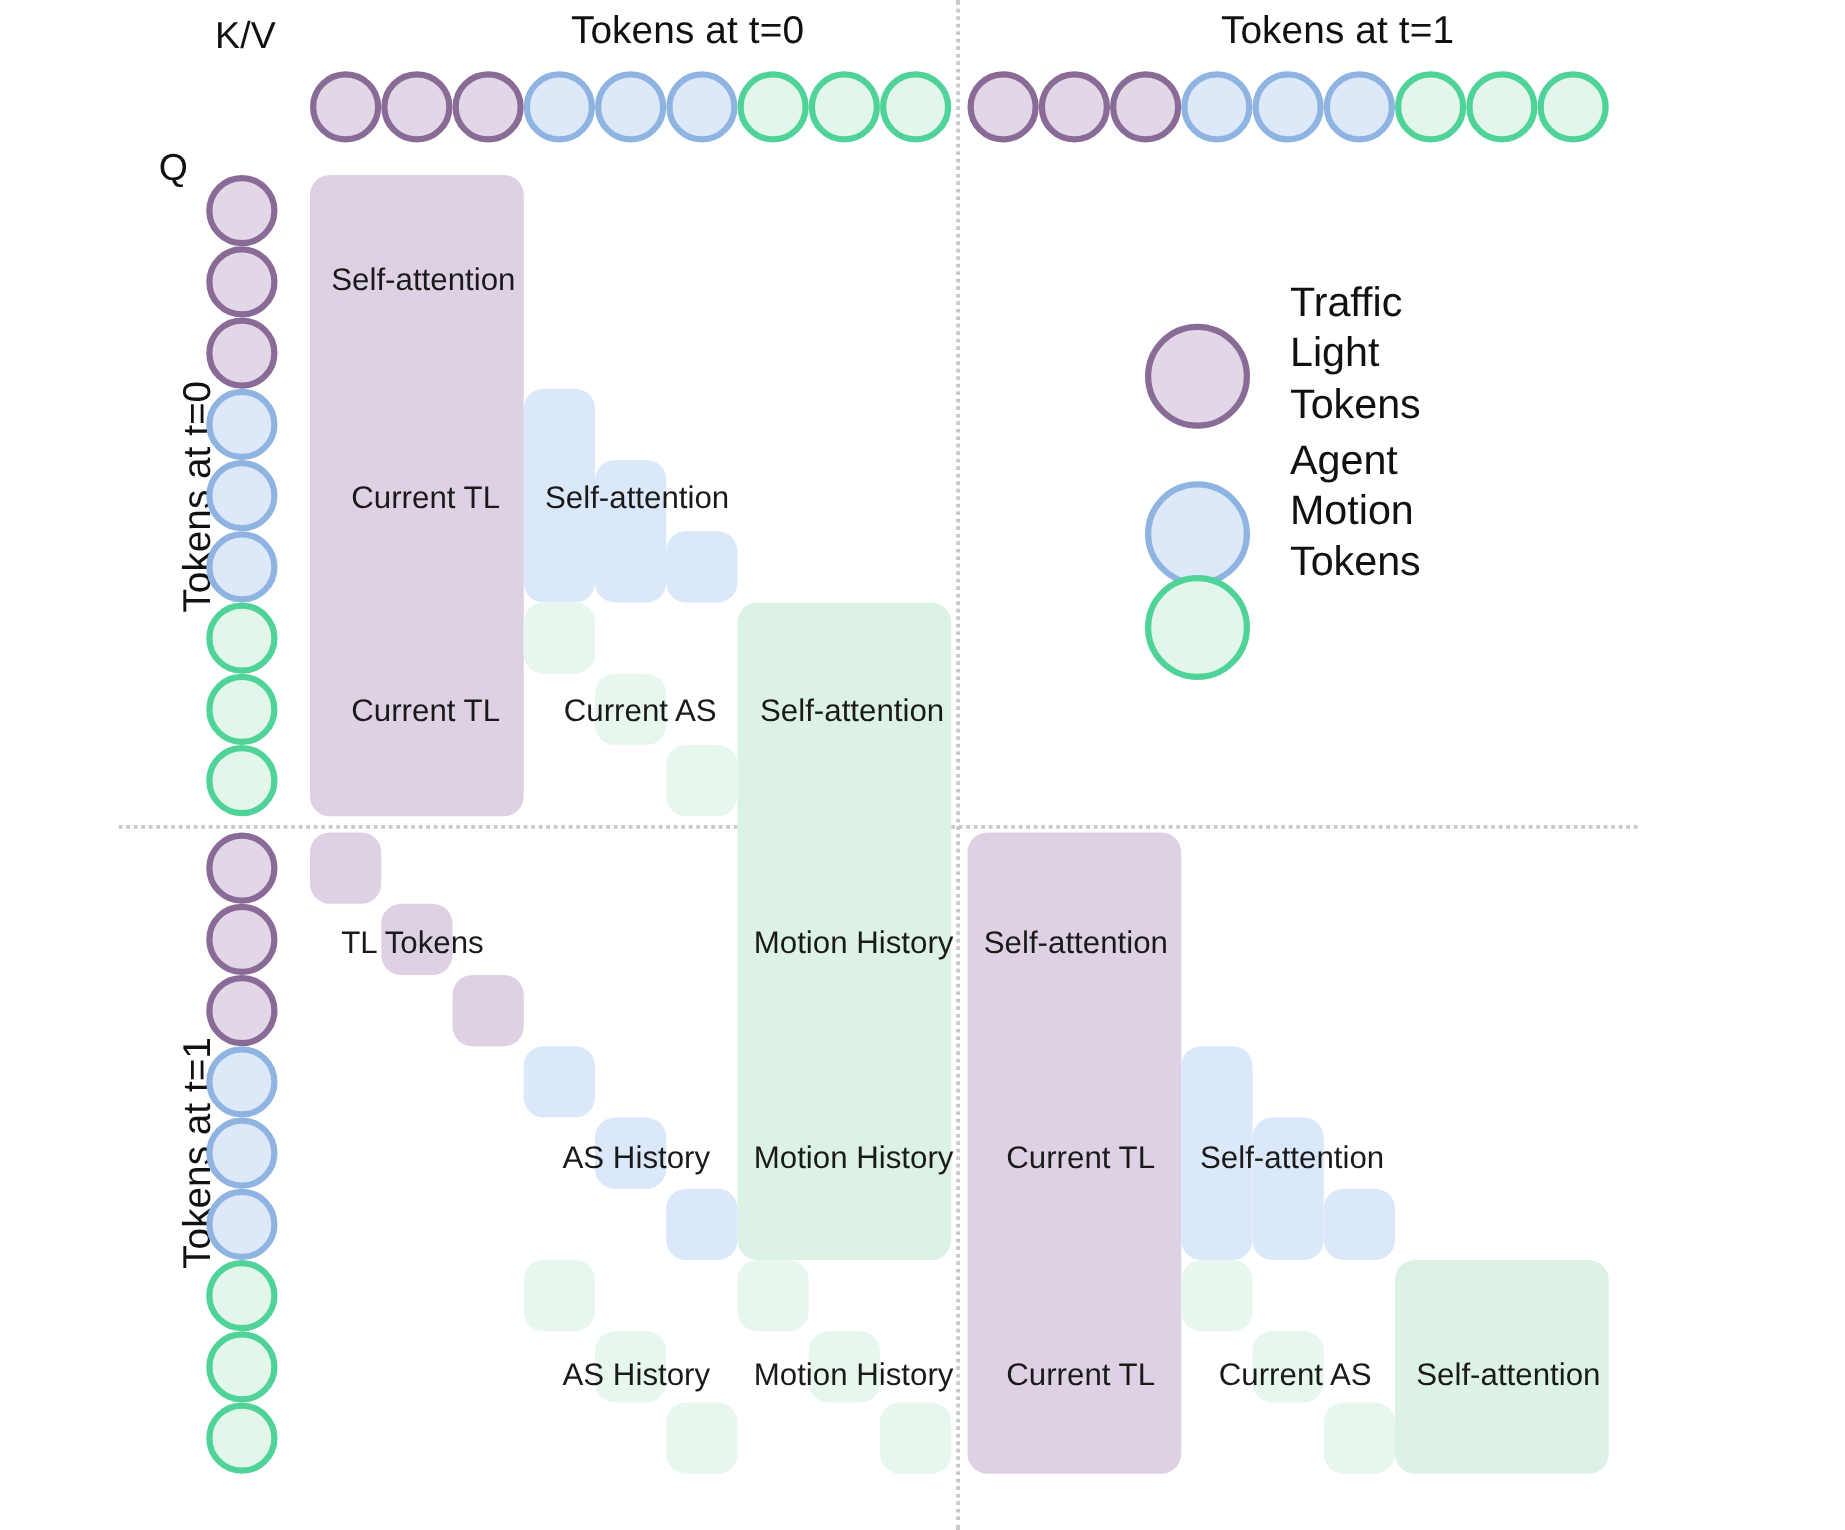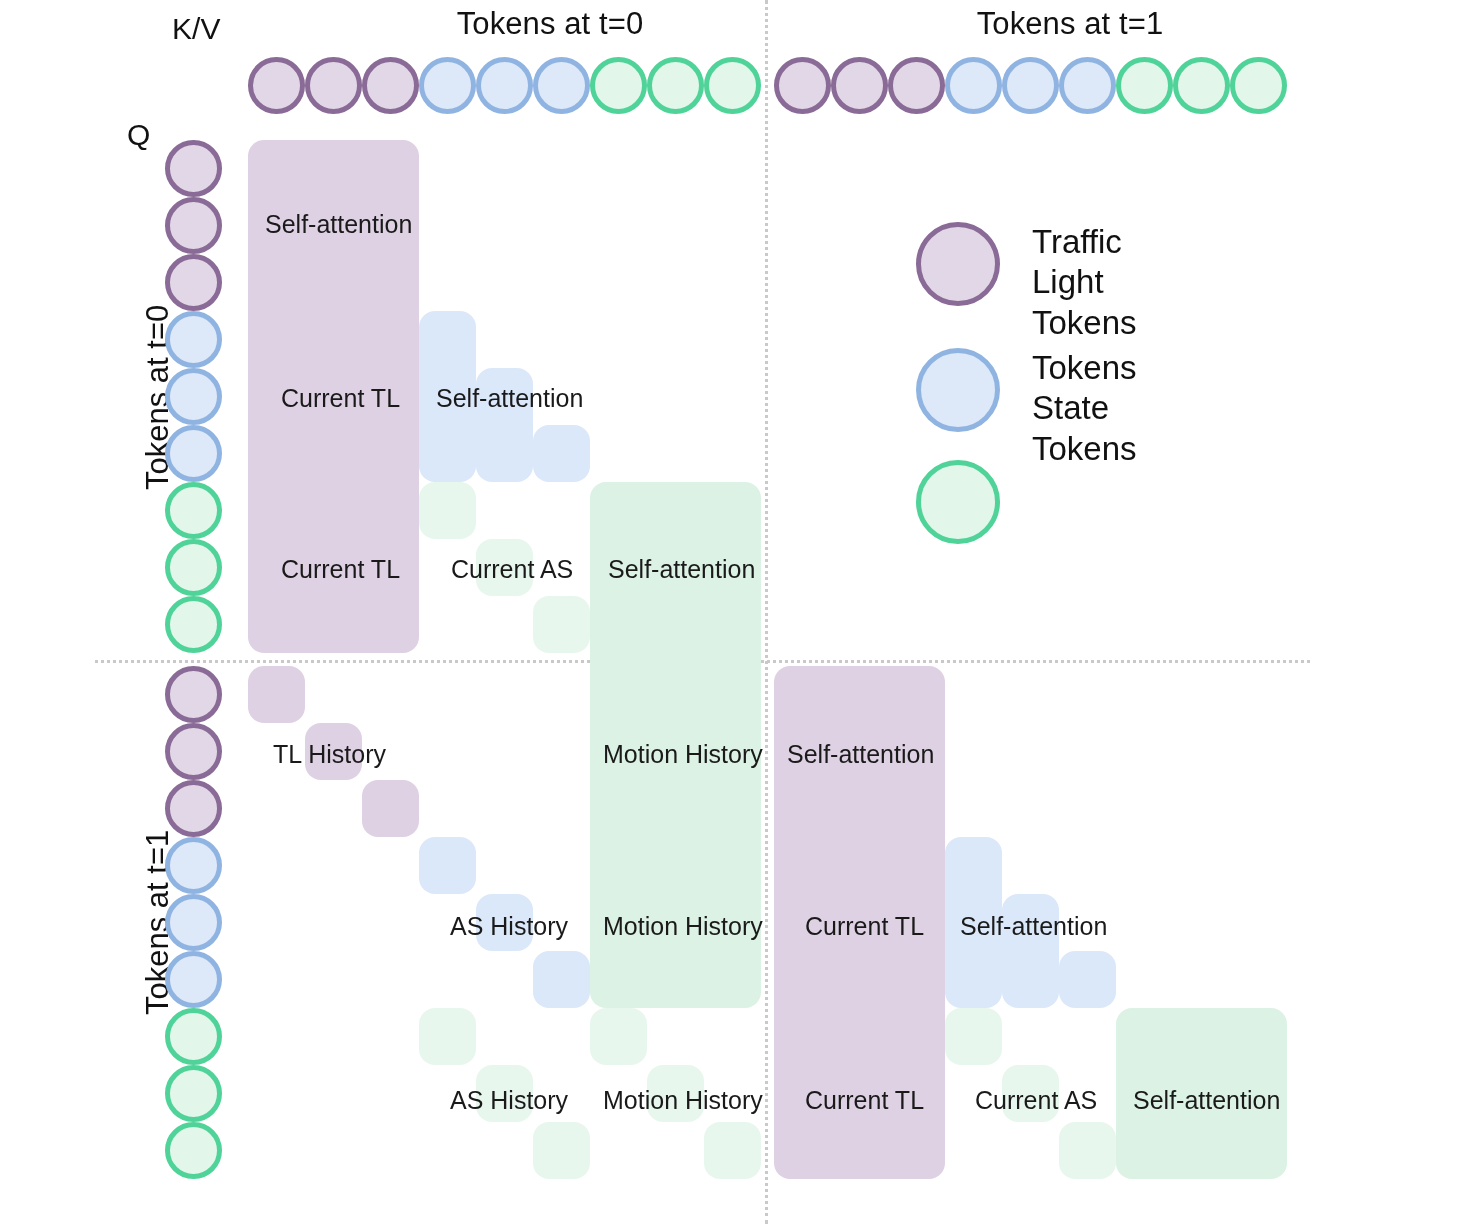--- a/index.html
+++ b/index.html
@@ -39,21 +39,21 @@
   .cell.tl-strong{background:#ded1e3;}
   .cell.as-strong{background:#dbe8fa;}
   .cell.mo-strong{background:#dcf2e5;}
   .cell.mo-weak{background:#e8f7ee;}
 
   .blk-label{position:absolute;font-size:25px;color:#1a1a1a;white-space:nowrap;
              pointer-events:none;z-index:5;}
 
   
   .legend{position:absolute;left:916px;top:222px;}
-  .lg-row{position:absolute;display:flex;align-items:flex-start;}
+  .lg-row{position:absolute;display:flex;align-items:flex-end;}
   .lg-dot{width:84px;height:84px;border-radius:50%;box-sizing:border-box;flex:0 0 auto;}
   .lg-dot.tl{background:#e2d7e6;border:5px solid #8a6a96;}
   .lg-dot.as{background:#dde8f8;border:5px solid #8fb4e2;}
   .lg-dot.mo{background:#e2f6ea;border:5px solid #4fd399;}
   .lg-txt{margin-left:32px;font-size:33px;line-height:1.22;color:#111;}
 </style>
 </head>
 <body>
 
 <div id="stage">
@@ -138,21 +138,21 @@
       <div class="cell mo-weak" style="left: 704px; top: 1122px; width: 57px; height: 57px; border-radius: 16px;"></div>
       <div class="cell mo-weak" style="left: 1059px; top: 1122px; width: 57px; height: 57px; border-radius: 16px;"></div>
     </div>
   <div id="label-layer">
       <div class="blk-label" style="left: 265px; top: 210px;">Self-attention</div>
       <div class="blk-label" style="left: 281px; top: 384px;">Current TL</div>
       <div class="blk-label" style="left: 436px; top: 384px;">Self-attention</div>
       <div class="blk-label" style="left: 281px; top: 555px;">Current TL</div>
       <div class="blk-label" style="left: 451px; top: 555px;">Current AS</div>
       <div class="blk-label" style="left: 608px; top: 555px;">Self-attention</div>
-      <div class="blk-label" style="left: 273px; top: 740px;">TL History</div>
+      <div class="blk-label" style="left: 273px; top: 740px;">TL Tokens</div>
       <div class="blk-label" style="left: 603px; top: 740px;">Motion History</div>
       <div class="blk-label" style="left: 787px; top: 740px;">Self-attention</div>
       <div class="blk-label" style="left: 450px; top: 912px;">AS History</div>
       <div class="blk-label" style="left: 603px; top: 912px;">Motion History</div>
       <div class="blk-label" style="left: 805px; top: 912px;">Current TL</div>
       <div class="blk-label" style="left: 960px; top: 912px;">Self-attention</div>
       <div class="blk-label" style="left: 450px; top: 1086px;">AS History</div>
       <div class="blk-label" style="left: 603px; top: 1086px;">Motion History</div>
       <div class="blk-label" style="left: 805px; top: 1086px;">Current TL</div>
       <div class="blk-label" style="left: 975px; top: 1086px;">Current AS</div>
@@ -163,21 +163,21 @@
       <div class="lg-row" style="top: 0px; left: 0px;">
         <div class="lg-dot tl"></div>
         <div class="lg-txt">
           <div>Traffic Light</div>
           <div>Tokens</div>
         </div>
       </div>
       <div class="lg-row" style="top: 126px; left: 0px;">
         <div class="lg-dot as"></div>
         <div class="lg-txt">
-          <div>Tokens State</div>
+          <div>Agent Motion</div>
           <div>Tokens</div>
         </div>
       </div>
       <div class="lg-row" style="top: 238px; left: 0px;">
         <div class="lg-dot mo"></div>
       </div>
     </div>
 
 </div>
 

